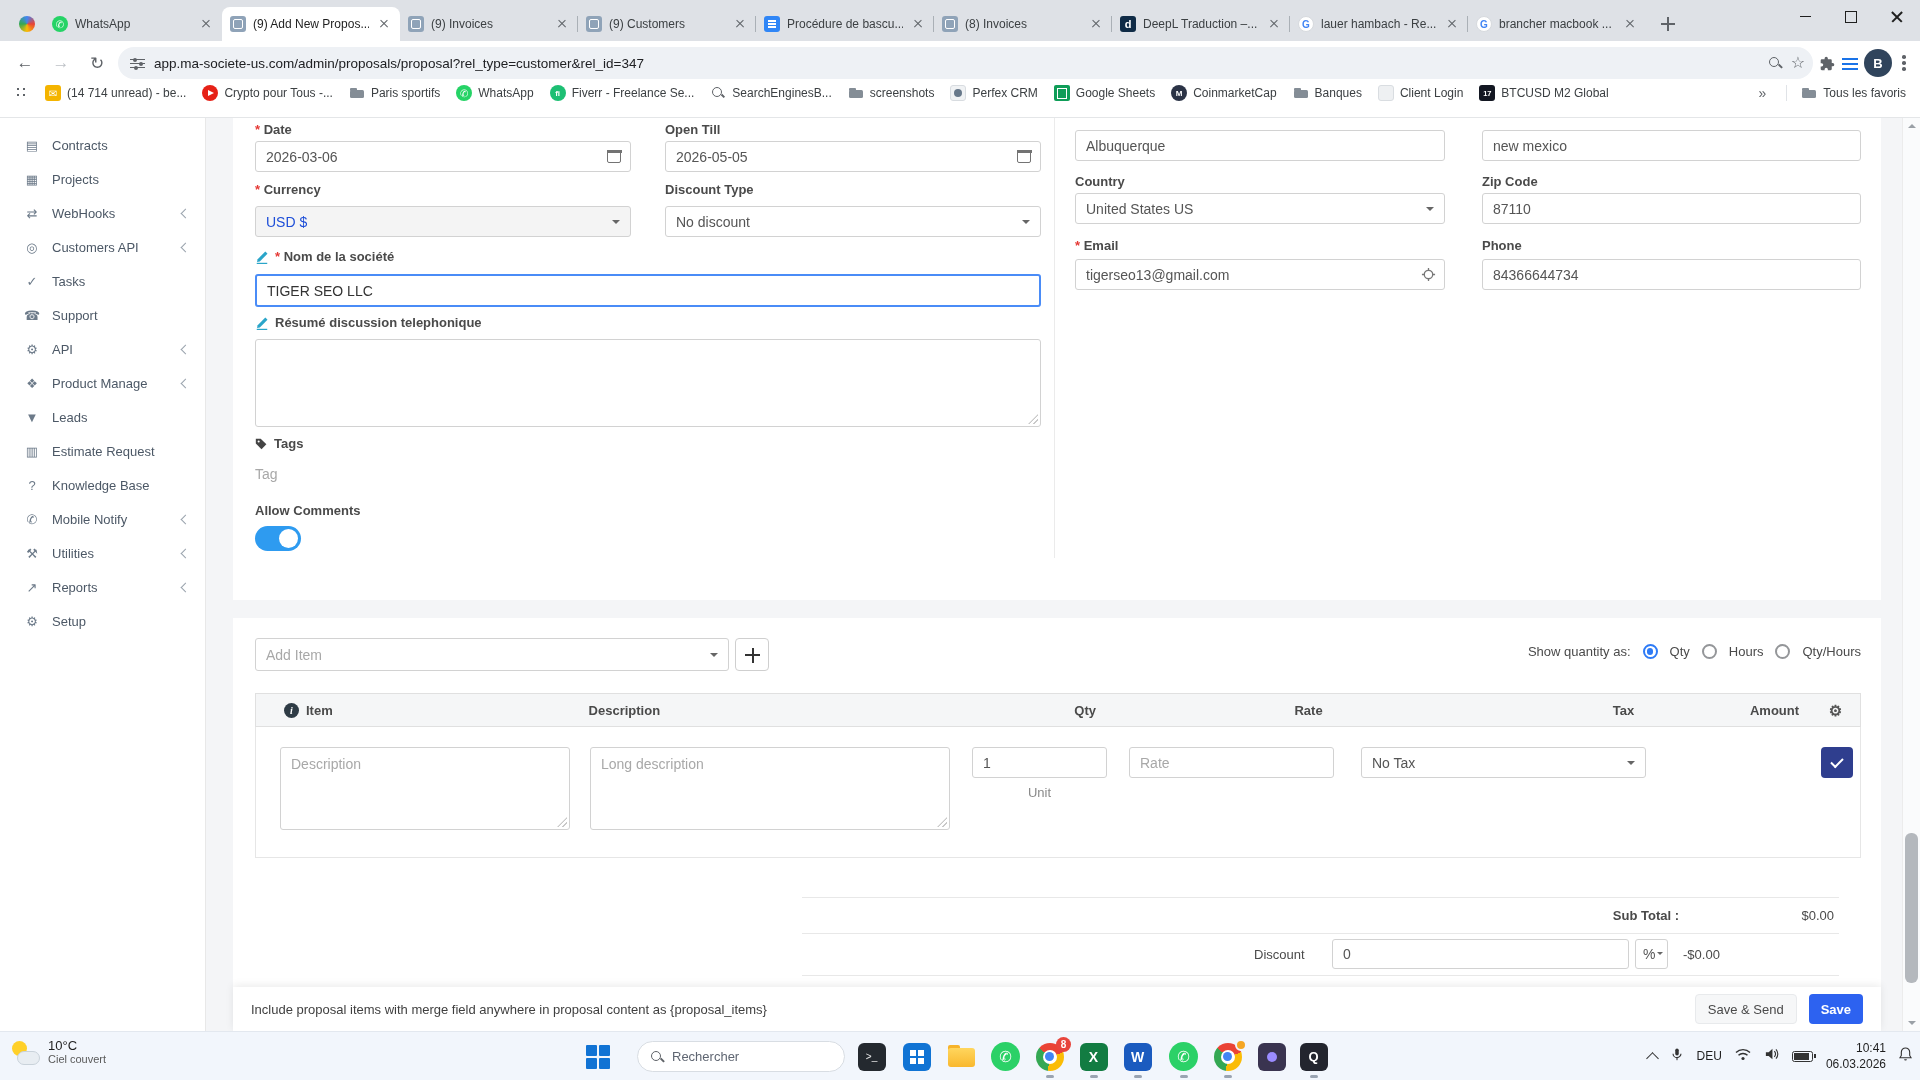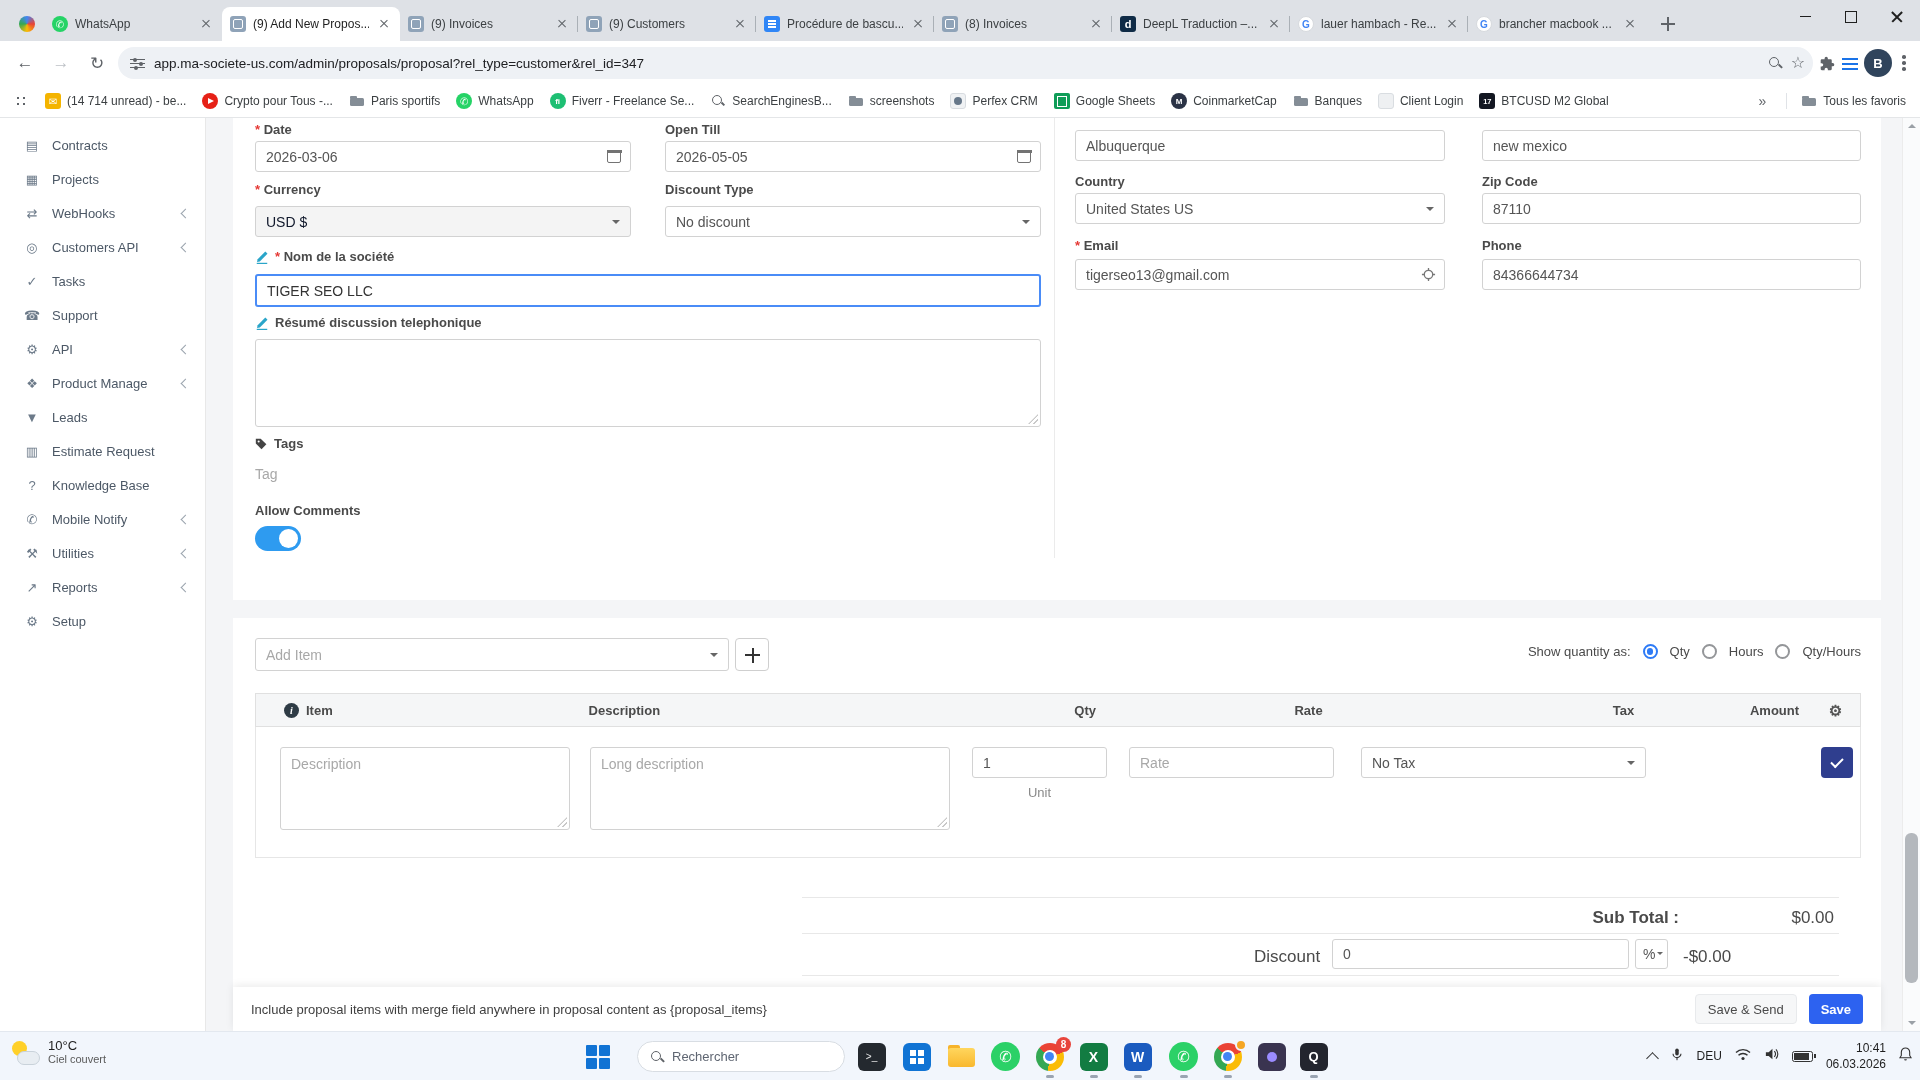--- a/index.html
+++ b/index.html
@@ -63,21 +63,21 @@
   .star{font-size:16px;color:#5f6368;line-height:1}
   .star::before{content:"☆"}
   .pill-ico{display:flex;align-items:center;justify-content:center}
   .list-ico{width:16px;height:13px;position:relative}
   .list-ico::before{content:"";position:absolute;left:0;top:1px;width:16px;height:2px;background:#1a73e8;box-shadow:0 5px 0 #1a73e8,0 10px 0 #1a73e8}
   .avatar{width:28px;height:28px;border-radius:50%;background:#30445c;color:#fff;font-size:13px;display:flex;align-items:center;justify-content:center;font-weight:bold}
   .kebab{width:12px;height:16px;position:relative}
   .kebab::before{content:"";position:absolute;left:4px;top:0;width:3.5px;height:3.5px;border-radius:50%;background:#5f6368;box-shadow:0 6px 0 #5f6368,0 12px 0 #5f6368}
 
   
-  .bookmarksbar{position:absolute;left:0;top:85px;width:1920px;height:33px;background:#fff;display:flex;align-items:center;padding:0 14px;gap:16px;border-bottom:1px solid #e4e6e8}
+  .bookmarksbar{position:absolute;left:0;top:85px;width:1920px;height:33px;background:#fff;display:flex;align-items:flex-start;padding:0 14px;gap:16px;border-bottom:1px solid #e4e6e8}
   .apps-grid{width:15px;height:15px;background-image:radial-gradient(#5f6368 1.4px,transparent 1.5px);background-size:6px 6px;background-position:1px 1px;flex:0 0 15px}
   .bm-list{display:flex;align-items:center;gap:16px;flex:1;overflow:hidden}
   .bm{display:flex;align-items:center;gap:6px;color:#3c4043;font-size:12px;white-space:nowrap}
   .bm-more{font-size:14px;color:#5f6368;padding:0 4px}
   .bm-all{display:flex;gap:6px;align-items:center;font-size:12px;color:#3c4043;border-left:1px solid #e0e3e7;padding-left:14px}
 
   
   .viewport{position:absolute;left:0;top:118px;width:1920px;height:913px;background:#f4f5f7}
   .sidebar{position:absolute;left:0;top:0;width:206px;height:913px;background:#fff;border-right:1px solid #e8e8e8;padding-top:10px}
   .side-item{height:34px;display:flex;align-items:center;padding:0 16px 0 22px;color:#4c5866;font-size:13px;gap:10px}
@@ -96,21 +96,21 @@
   .sb-down{bottom:0}.sb-down::before{border-top-color:#9aa0a6;margin-bottom:-4px}
   .sb-thumb{position:absolute;left:2px;width:13px;border-radius:6px;background:#b4b8bd}
 
   
   .lbl{position:absolute;font-size:13px;font-weight:bold;color:#4a4a4a;white-space:nowrap}
   .req::before{content:"* ";color:#e53935}
   .lblrow{position:absolute;display:flex;align-items:center;gap:6px;font-size:13px;font-weight:bold;color:#4a4a4a}
   .inp{position:absolute;background:#fff;border:1px solid #d2d2d2;border-radius:3px;font-size:14px;color:#555;display:flex;align-items:center;padding:0 10px}
   .inp .val{flex:1;white-space:nowrap;overflow:hidden}
   .inp.focused{border:2px solid var(--focus,#4a8cf7)}
-  .inp.disabled{background:#f4f4f4;color:#0f172a}
+  .inp.disabled{background:#f4f4f4;color:#1d4ed8}
   .sel{padding-right:26px}
   .sel::after{content:"";position:absolute;right:10px;top:50%;margin-top:-2px;border:4.5px solid transparent;border-top-color:#666}
   .pct{padding:0 0 0 7px}
   .pct::after{right:4px;border-width:3.5px}
   .ph{color:#a8a8a8}
   .txa{position:absolute;background:#fff;border:1px solid #d2d2d2;border-radius:3px;padding:8px 10px;font-size:14px;color:#555}
   .txa::after{content:"";position:absolute;right:2px;bottom:2px;width:10px;height:10px;background:repeating-linear-gradient(135deg,#c9c9c9 0 1px,transparent 1px 3.5px);clip-path:polygon(100% 0,100% 100%,0 100%)}
   .vdiv{position:absolute;width:1px;background:#ebebeb}
   .toggle{position:absolute;width:46px;height:25px;border-radius:13px;background:var(--toggle,#2e9bf0)}
   .toggle::after{content:"";position:absolute;right:3px;top:3px;width:19px;height:19px;border-radius:50%;background:#fff}
@@ -131,21 +131,21 @@
   .th.r{justify-content:flex-end;padding-right:12px}
   .th.l{padding-left:12px}
   .info-i{width:15px;height:15px;border-radius:50%;background:#2e3b45;color:#fff;font-size:10px;display:flex;align-items:center;justify-content:center;margin:0 7px 0 16px;font-style:italic;font-weight:bold;font-family:"Liberation Serif",serif}
   .info-i::before{content:"i"}
   .gear{font-size:15px;color:#555;line-height:1}
   .gear::before{content:"⚙"}
   .trow{position:absolute;background:#fff;border:1px solid #e6e6e6;border-top:none}
   .checkbtn{position:absolute;background:var(--check,#2f3e8e);border-radius:4px;display:flex;align-items:center;justify-content:center}
   .checkbtn::after{content:"";width:10px;height:5px;border-left:2px solid #fff;border-bottom:2px solid #fff;transform:rotate(-45deg);margin-top:-3px}
   .hr{position:absolute;height:1px;background:#e8e8e8}
-  .ttl{position:absolute;font-size:17px;color:#4a4a4a}
+  .ttl{position:absolute;font-size:13px;color:#4a4a4a}
   .ttl.b{font-weight:bold}
   .ttl.r{text-align:right}
 
   
   .savebar{position:absolute;background:#fff;box-shadow:0 -2px 8px rgba(0,0,0,.08);display:flex;align-items:center;padding:0 18px;gap:12px}
   .savebar-note{font-size:13px;color:#3f3f3f;flex:1}
   .btn{height:30px;display:flex;align-items:center;padding:0 12px;border-radius:4px;font-size:13px;white-space:nowrap}
   .btn.light{background:#f6f7f8;color:#4a4a4a;border:1px solid #e8eaec}
   .btn.primary{background:var(--accent,#2d62f0);color:#fff;font-weight:bold}
 

